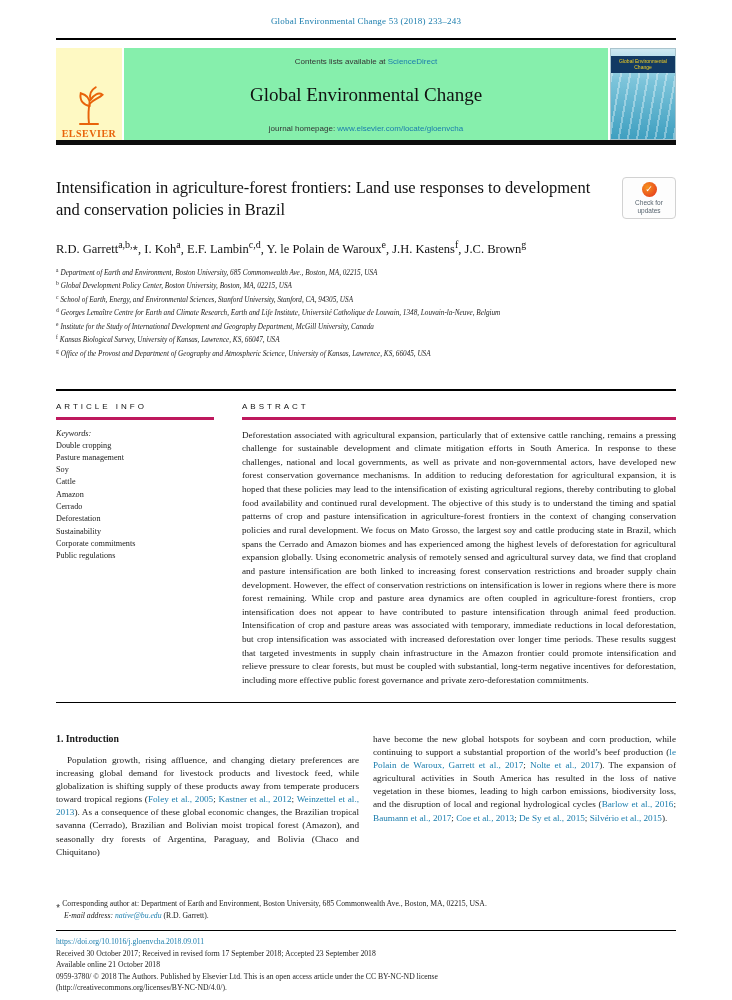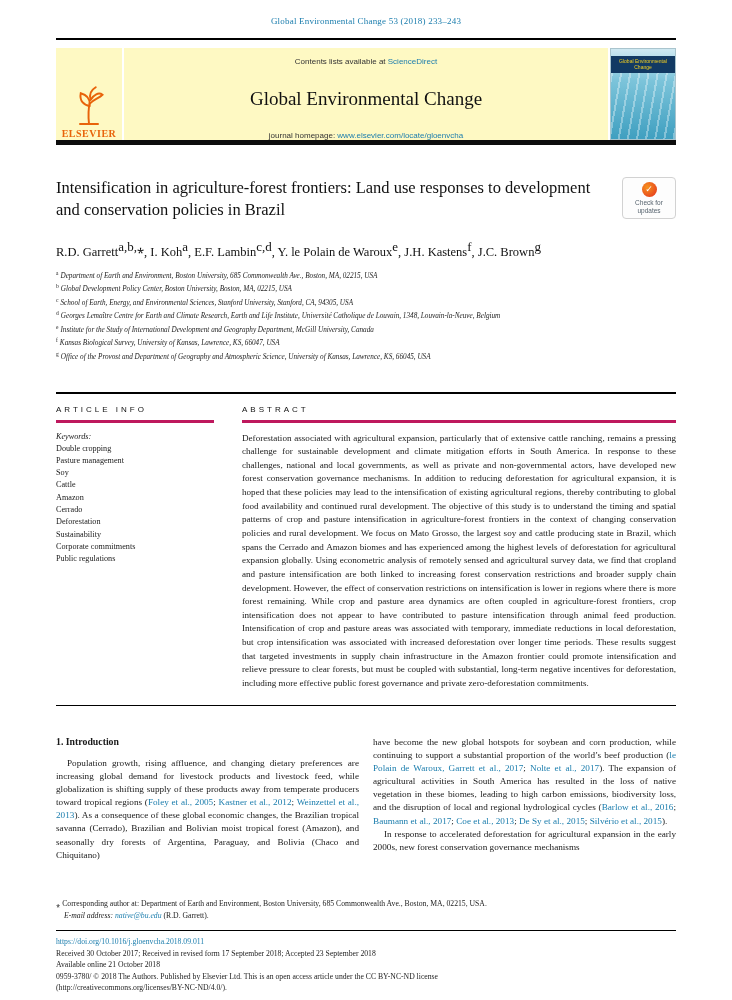--- a/index.html
+++ b/index.html
@@ -14,37 +14,37 @@
   .top-cite { font-size:9px; letter-spacing:.2px; }
 
   
   .rule-thin  { height:2px; background:#000; margin:10px 56px 0; }
   .rule-thick { height:5px; background:#0d0d0d; margin:0 56px; }
 
   
   .header-strip { margin:8px 56px 0; display:flex; height:92px; }
   .logo-box { width:66px; background:#fef9c3; display:flex; flex-direction:column; align-items:center; justify-content:flex-end; padding-bottom:1px; }
   .logo-word { font-family:"Liberation Serif", serif; font-weight:bold; color:#e8630a; font-size:10px; letter-spacing:.5px; margin-top:1px; }
-  .center-box { flex:1; background:#fef9c3; display:flex; flex-direction:column; align-items:center; justify-content:space-between; padding:9px 0 0; margin:0 2px; }
+  .center-box { flex:1; background:#86efac; display:flex; flex-direction:column; align-items:center; justify-content:space-between; padding:9px 0 7px; margin:0 2px; }
   .contents-line, .homepage-line { font-family:"Liberation Sans", sans-serif; font-size:8px; color:#333; }
   .journal-title { font-size:19px; color:#111; }
   .cover-box { width:66px; display:flex; flex-direction:column; background:linear-gradient(180deg,#cfe9f2 0%, #7cc4da 35%, #3f9fc0 100%); border:1px solid #a9c4cd; box-sizing:border-box; }
   .cover-top { background:#123a63; color:#f5d021; font-family:"Liberation Sans", sans-serif; font-size:5px; line-height:1.25; padding:2px 1px; text-align:center; margin-top:7px; }
   .cover-body { flex:1; background:repeating-linear-gradient(100deg, rgba(255,255,255,.35) 0 2px, rgba(255,255,255,0) 2px 9px); }
 
   
   .title-row { margin:32px 56px 0; display:flex; justify-content:space-between; align-items:flex-start; }
   .article-title { width:535px; margin:0; font-size:16.5px; font-weight:400; line-height:1.35; color:#111; }
   .badge { width:48px; border:1px solid #d2d2d2; border-radius:4px; background:#fdfdfd; display:flex; flex-direction:column; align-items:center; padding:4px 2px 3px; }
   .badge-circle { width:15px; height:15px; border-radius:50%; background:radial-gradient(circle at 35% 35%, #f6921e, #e8471d 75%); color:#fff; font-size:9px; line-height:15px; text-align:center; }
   .badge-label { margin-top:2px; font-family:"Liberation Sans", sans-serif; font-size:6.5px; color:#56636e; text-align:center; line-height:1.25; width:40px; }
 
   
   .authors { margin:15px 56px 0; font-size:12.5px; color:#111; }
-  .authors sup { font-size:13px;margin-top:41px; }
+  .authors sup { font-size:10px;margin-top:41px; }
   .affils { margin:9px 56px 0; font-size:7.2px; font-style:italic; line-height:1.55; color:#222; }
   .affils sup { font-style:normal; font-size:5.5px; margin-right:2px; }
 
   
   .info-section { margin:28px 56px 0; border-top:2px solid #000; border-bottom:1px solid #000; display:flex; padding:9px 0 14px; }
   .info-col { width:158px; flex:none; margin-right:28px; }
   .abs-col { flex:1; }
   .section-head { font-family:"Liberation Sans", sans-serif; font-size:8px; letter-spacing:3px; color:#111; padding:2px 0 6px; border-bottom:3px solid #be185d; margin-bottom:9px; }
   .kw-label { font-style:italic; font-size:8.2px; margin-bottom:2px; }
   .kw-item { font-size:8.2px; line-height:1.5; }
@@ -149,21 +149,20 @@
     </div>
   </div>
 
   <div class="body-cols">
     <div class="body-col">
       <h2 class="intro-head">1. Introduction</h2>
       <p class="para indent cont-fill"><span>Population growth, rising affluence, and changing dietary preferences are increasing global demand for livestock products and livestock feed, while globalization is shifting supply of these products away from temperate producers toward tropical regions (</span><span class="cite">Foley et al., 2005</span><span>; </span><span class="cite">Kastner et al., 2012</span><span>; </span><span class="cite">Weinzettel et al., 2013</span><span>). As a consequence of these global economic changes, the Brazilian tropical savanna (Cerrado), Brazilian and Bolivian moist tropical forest (Amazon), and seasonally dry forests of Argentina, Paraguay, and Bolivia (Chaco and Chiquitano)</span></p>
     </div>
     <div class="body-col">
       <p class="para"><span>have become the new global hotspots for soybean and corn production, while continuing to support a substantial proportion of the world’s beef production (</span><span class="cite">le Polain de Waroux, Garrett et al., 2017</span><span>; </span><span class="cite">Nolte et al., 2017</span><span>). The expansion of agricultural activities in South America has resulted in the loss of native vegetation in these biomes, leading to high carbon emissions, biodiversity loss, and the disruption of local and regional hydrological cycles (</span><span class="cite">Barlow et al., 2016</span><span>; </span><span class="cite">Baumann et al., 2017</span><span>; </span><span class="cite">Coe et al., 2013</span><span>; </span><span class="cite">De Sy et al., 2015</span><span>; </span><span class="cite">Silvério et al., 2015</span><span>).</span></p>
-      <p class="para indent">In response to accelerated deforestation for agricultural expansion in the early 2000s, new forest conservation governance mechanisms</p>
     </div>
   </div>
 
   <div class="footnotes">
     <p class="fn-line">⁎ Corresponding author at: Department of Earth and Environment, Boston University, 685 Commonwealth Ave., Boston, MA, 02215, USA.</p>
     <p class="fn-line fn-email">
       <span class="fn-italic">E-mail address: </span><a class="link fn-italic">native@bu.edu</a><span> (R.D. Garrett).</span>
     </p>
     <hr class="fn-rule">
     <p class="fn-line"><a class="link">https://doi.org/10.1016/j.gloenvcha.2018.09.011</a></p>

